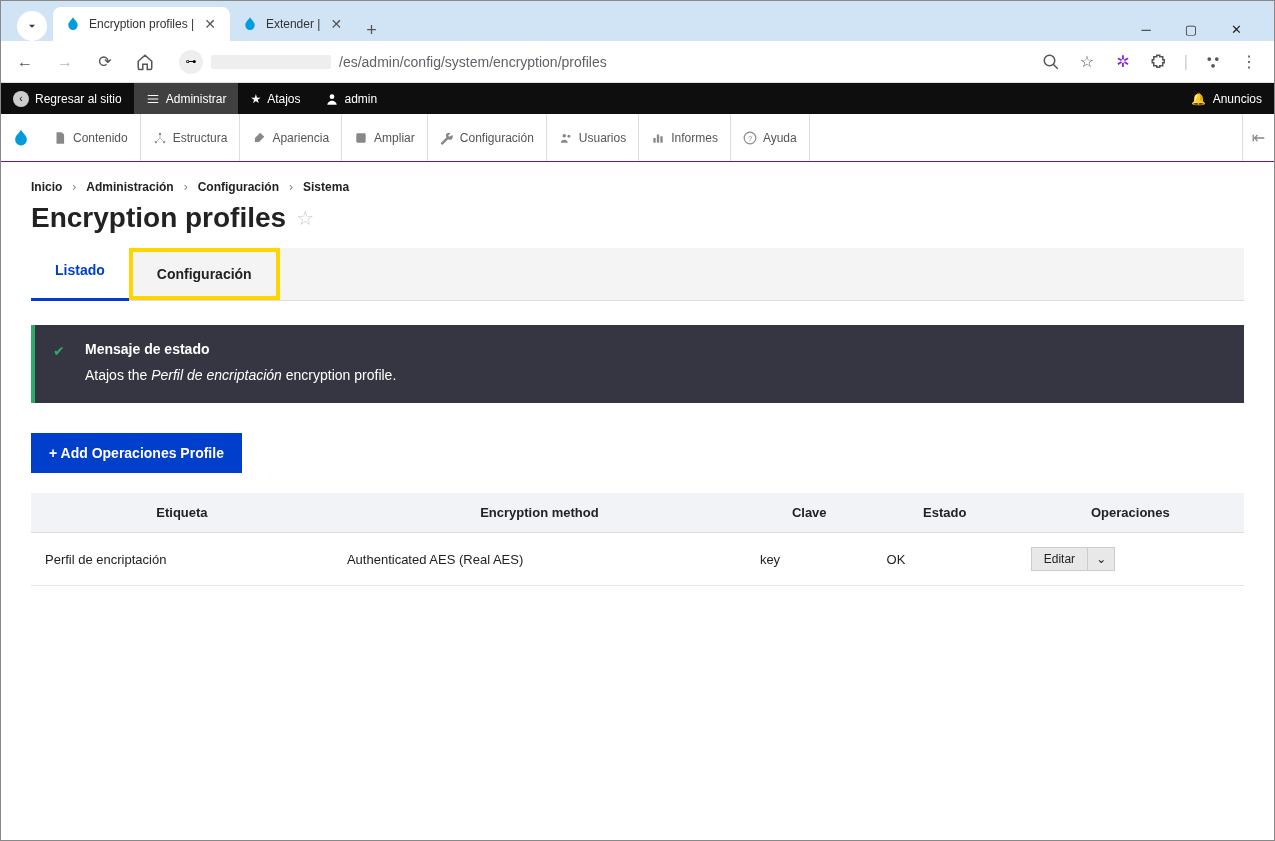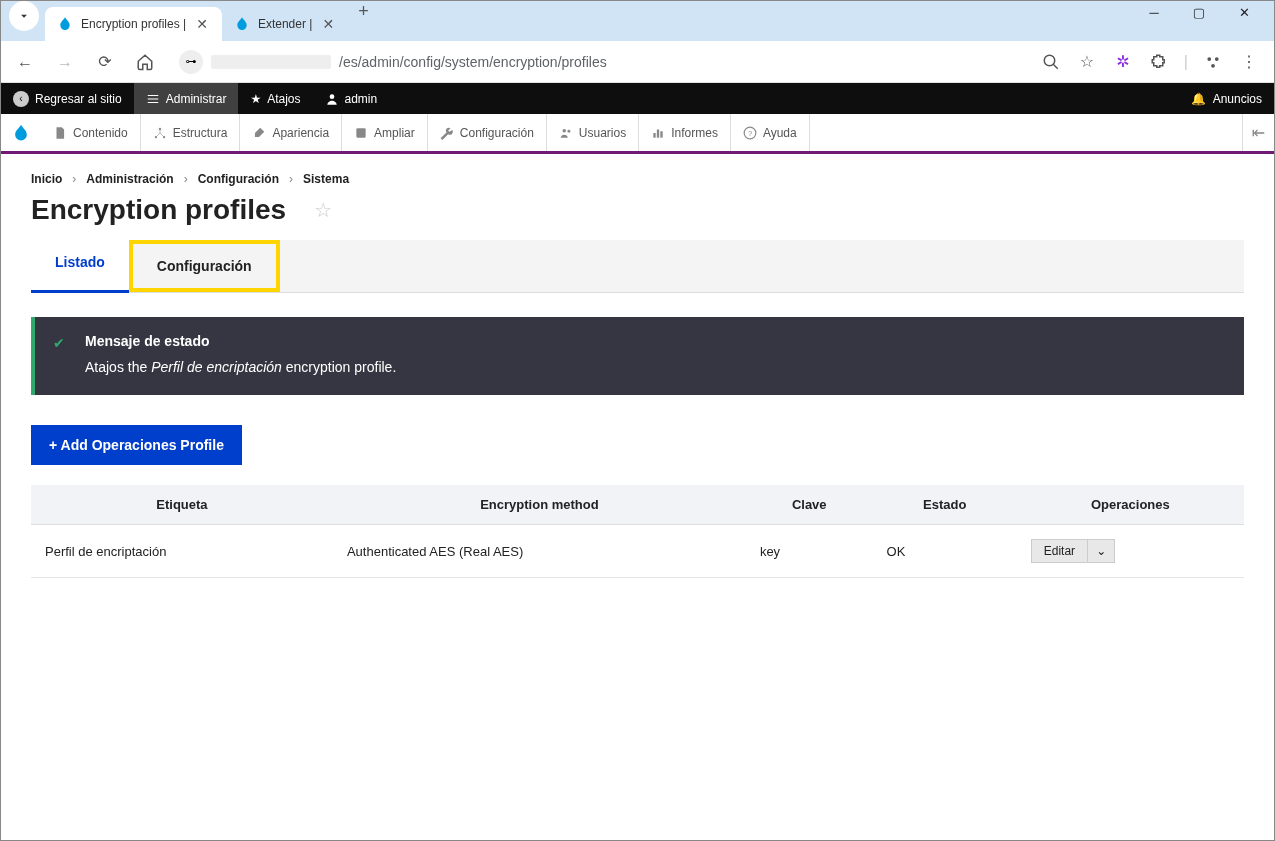--- a/index.html
+++ b/index.html
@@ -1,19 +1,19 @@
 <!DOCTYPE html>
 <html><head>
   <meta charset="utf-8">
   <style>
     * { margin: 0; padding: 0; box-sizing: border-box; font-family: "Segoe UI", Arial, sans-serif; }
     body { background: #fff; width: 1275px; height: 841px; overflow: hidden; border: 1px solid #888; }
     
     
-    .browser-titlebar { height: 40px; background: #d1e4f5; display: flex; align-items: flex-start; padding: 0 8px; }
+    .browser-titlebar { height: 40px; background: #d1e4f5; display: flex; align-items: flex-end; padding: 0 16px; }
     .tab-dropdown { width: 30px; height: 30px; display: flex; align-items: center; justify-content: center; border-radius: 50%; background: #fff; margin-right: 6px; }
     .browser-tab { height: 34px; display: flex; align-items: center; padding: 0 12px; font-size: 12px; gap: 8px; border-radius: 8px 8px 0 0; margin-top: 6px; max-width: 240px; }
     .browser-tab.active { background: #fff; }
     .tab-favicon { width: 16px; height: 16px; }
     .tab-title { white-space: nowrap; overflow: hidden; text-overflow: ellipsis; flex: 1; color: #333; }
     .tab-close { font-size: 14px; color: #555; padding: 0 2px; }
     .new-tab { padding: 0 10px; font-size: 18px; color: #555; }
     .window-controls { margin-left: auto; display: flex; gap: 18px; padding-right: 8px; }
     .window-controls span { font-size: 13px; color: #222; padding: 4px 8px; }
     
@@ -29,31 +29,31 @@
     
     
     .drupal-toolbar { height: 31px; background: #0e0e0e; display: flex; align-items: center; color: #fff; font-size: 12px; }
     .toolbar-item { display: flex; align-items: center; gap: 6px; padding: 0 12px; height: 100%; }
     .toolbar-item.active { background: #404040; }
     .toolbar-item svg, .toolbar-item .ti-icon { width: 14px; height: 14px; fill: #fff; }
     .toolbar-right-d { margin-left: auto; }
     .back-circle { width: 16px; height: 16px; border-radius: 50%; background: #ccc; display: flex; align-items: center; justify-content: center; color: #000; font-size: 10px; }
     
     
-    .admin-menu { height: 40px; background: #fff; display: flex; align-items: stretch; border-bottom: 3px solid #701a75; }
+    .admin-menu { height: 48px; background: #fff; display: flex; align-items: stretch; border-bottom: 1px solid #701a75; }
     .drupal-logo-box { width: 40px; display: flex; align-items: center; justify-content: center; background: #fff; }
     .admin-menu-item { display: flex; align-items: center; gap: 6px; padding: 0 12px; font-size: 12px; color: #555; border-right: 1px solid #ddd; }
     .admin-menu-item svg { width: 14px; height: 14px; fill: #888; }
     .collapse-sidebar { margin-left: auto; width: 32px; display: flex; align-items: center; justify-content: center; border-left: 1px solid #ddd; color: #888; }
     
     
     .content-wrapper { padding: 18px 30px; }
     .breadcrumb { font-size: 12px; color: #222; display: flex; align-items: center; gap: 10px; margin-bottom: 8px; font-weight: 600; }
     .breadcrumb .sep { color: #888; font-weight: normal; }
-    .page-title-row { display: flex; align-items: center; gap: 28px; margin-bottom: 14px; }
+    .page-title-row { display: flex; align-items: center; gap: 10px; margin-bottom: 14px; }
     .page-title { font-size: 28px; font-weight: 700; color: #222; }
     .star-icon { color: #ccc; font-size: 20px; }
     
     .page-tabs { display: flex; border-bottom: 1px solid #ddd; background: #f4f4f4; }
     .page-tab { padding: 14px 24px; font-size: 14px; font-weight: 600; color: #222; }
     .page-tab.active { color: #003ecc; border-bottom: 3px solid #003ecc; background: #fff; margin-bottom: -1px; }
     .highlight-box { border: 4px solid #ffd500; }
     
     .status-message { margin-top: 24px; background: #353641; color: #fff; padding: 16px 20px 20px 50px; border-left: 4px solid #2fa96c; position: relative; }
     .status-check { position: absolute; left: 18px; top: 18px; color: #2fa96c; font-size: 14px; }

